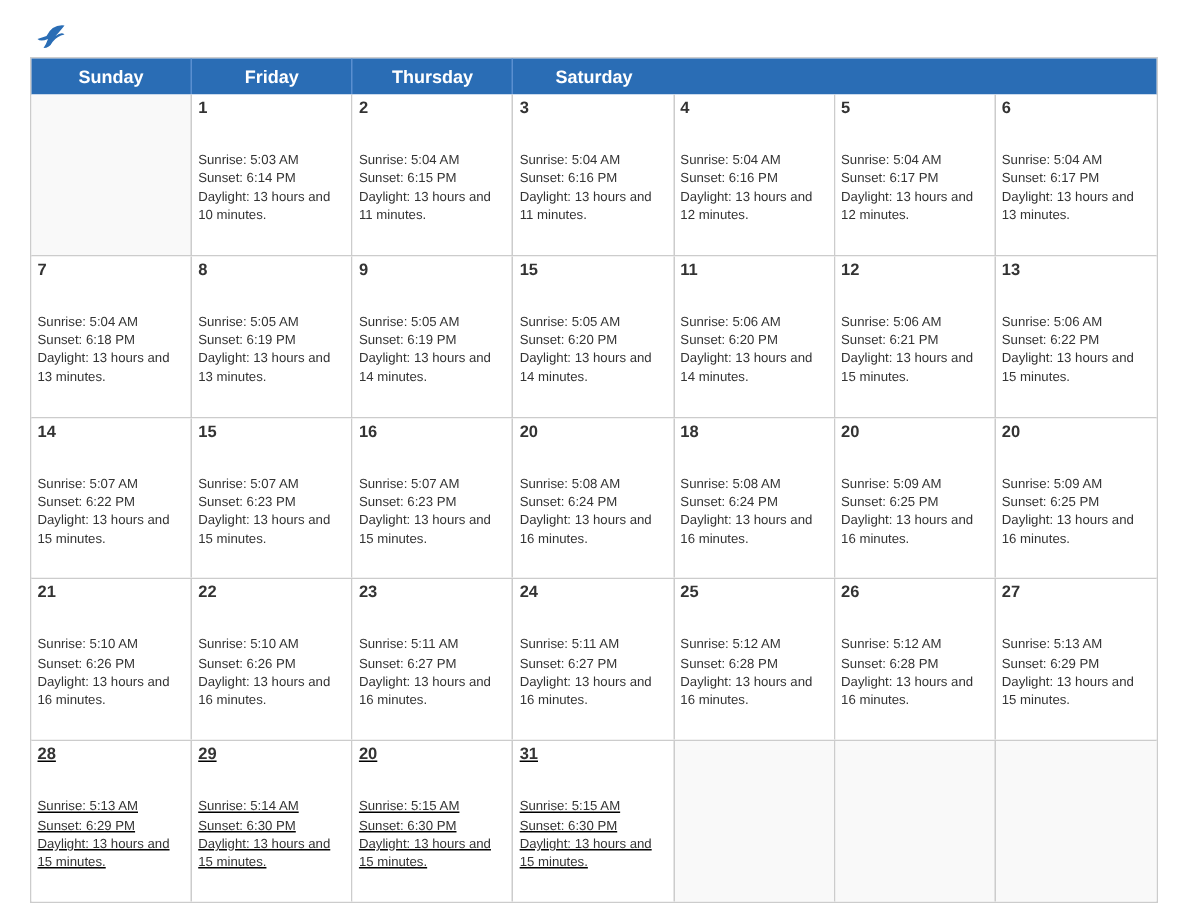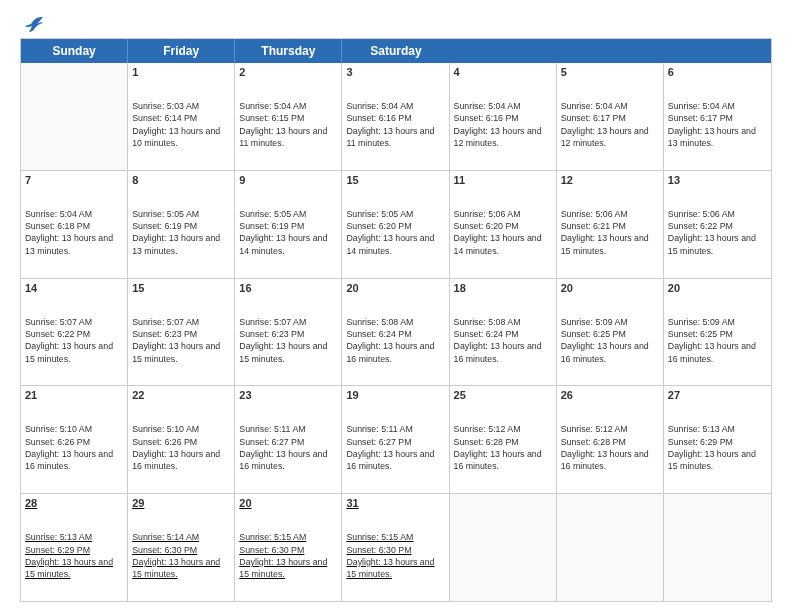--- a/index.html
+++ b/index.html
@@ -265,21 +265,21 @@
 Sunset: 6:26 PM
 Daylight: 13 hours and 16 minutes.</div>
           </div>
           <div class="cal-cell">
             <div class="day-num">23</div>
             <div class="cell-info" style="white-space: pre-line;">Sunrise: 5:11 AM
 Sunset: 6:27 PM
 Daylight: 13 hours and 16 minutes.</div>
           </div>
           <div class="cal-cell">
-            <div class="day-num">19</div>
+            <div class="day-num">24</div>
             <div class="cell-info" style="white-space: pre-line;">Sunrise: 5:11 AM
 Sunset: 6:27 PM
 Daylight: 13 hours and 16 minutes.</div>
           </div>
           <div class="cal-cell">
             <div class="day-num">25</div>
             <div class="cell-info" style="white-space: pre-line;">Sunrise: 5:12 AM
 Sunset: 6:28 PM
 Daylight: 13 hours and 16 minutes.</div>
           </div>

